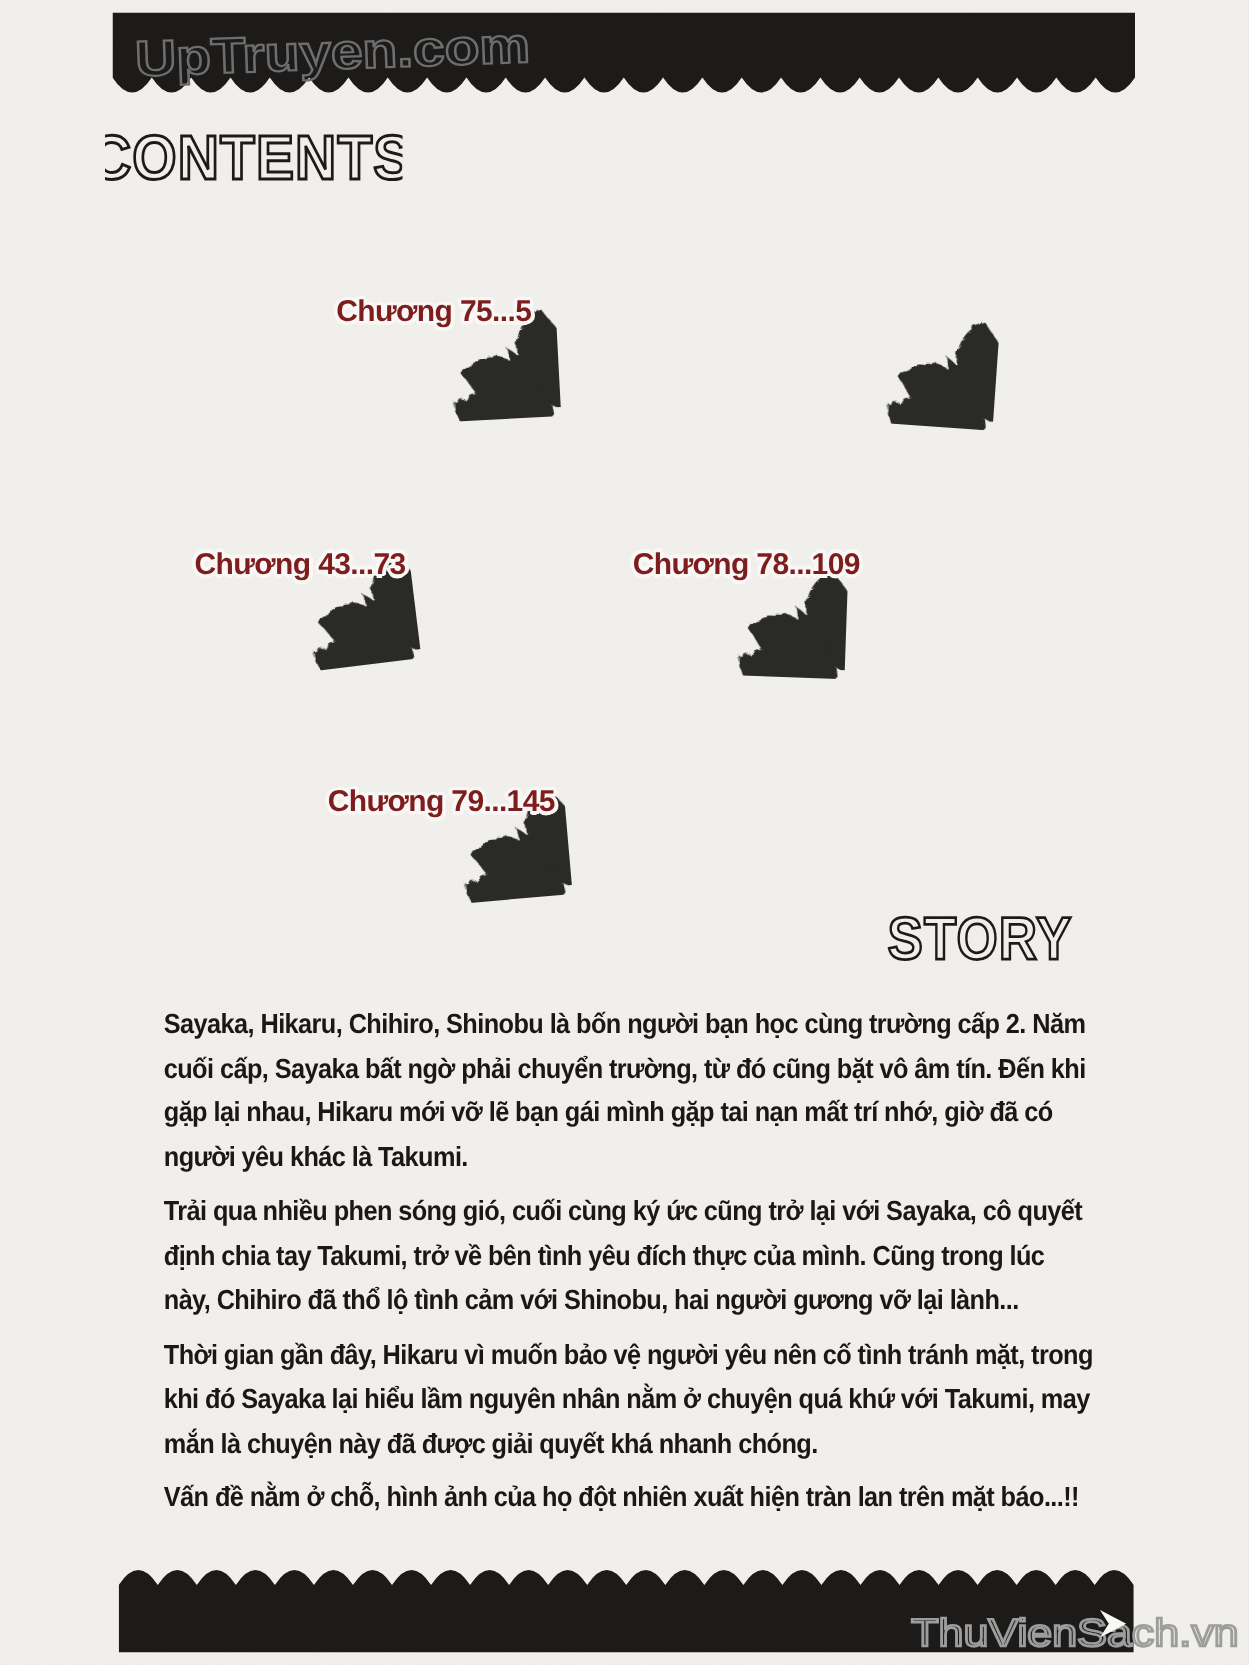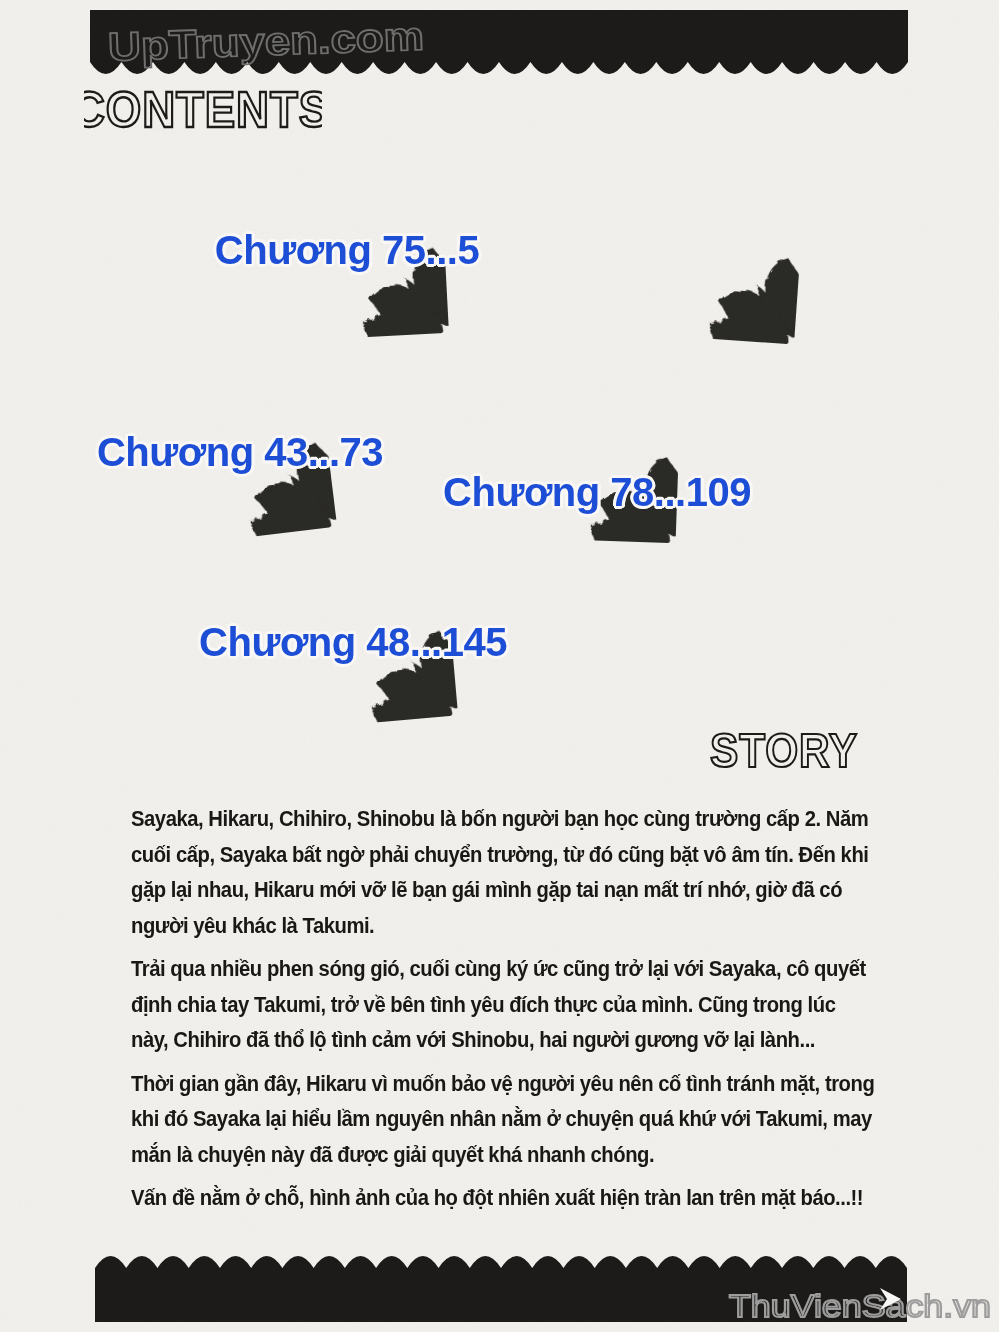--- a/index.html
+++ b/index.html
@@ -7,41 +7,41 @@
   .page{
     position:relative;width:999px;height:1332px;margin:0 auto;
     background:#f3f1ed;overflow:hidden;
     font-family:"Liberation Sans","DejaVu Sans",sans-serif;
   }
   svg{display:block;}
   
   .top-bar{position:absolute;left:90px;top:10px;width:818px;height:66px;}
   .uptruyen{position:absolute;left:102px;top:12px;width:340px;height:58px;}
   
-  .contents-clip{position:absolute;left:84px;top:84px;width:238px;height:56px;overflow:hidden;}
+  .contents-clip{position:absolute;left:84px;top:100px;width:238px;height:56px;overflow:hidden;}
   
   .flower{position:absolute;width:195px;height:195px;}
   .f1{left:249px;top:143px;transform:rotate(-3deg);}
   .f2{left:606px;top:143px;transform:rotate(4deg);}
   .f3{left:131px;top:344px;transform:rotate(-7deg);}
   .f4{left:484px;top:345px;transform:rotate(2deg);}
   .f5{left:255px;top:529px;transform:rotate(-5deg);}
   
   .chapter-label{
     position:absolute;transform:translate(-50%,-50%);white-space:nowrap;
-    font-size:40px;font-weight:700;letter-spacing:-.5px;color:#1d4ed8;
+    font-size:24px;font-weight:700;letter-spacing:-.5px;color:#7f1d1d;
     text-shadow:
       -3px 0 #fbfaf8, 3px 0 #fbfaf8, 0 -3px #fbfaf8, 0 3px #fbfaf8,
       -2px -2px #fbfaf8, 2px -2px #fbfaf8, -2px 2px #fbfaf8, 2px 2px #fbfaf8,
       -3px -1px #fbfaf8, 3px 1px #fbfaf8, -1px 3px #fbfaf8, 1px -3px #fbfaf8;
   }
   .c1{left:347px;top:250px;}
   .c2{left:707px;top:254px;}
   .c3{left:240px;top:452px;}
-  .c4{left:597px;top:452px;margin-top:40px;}
+  .c4{left:597px;top:452px;}
   .c5{left:353px;top:642px;}
   
   .story-head{position:absolute;left:708px;top:726px;width:164px;height:54px;}
   
   .story{
     position:absolute;left:131px;top:801px;width:880px;
     transform:scaleX(.92);transform-origin:left top;
     font-size:22px;font-weight:700;letter-spacing:-.5px;line-height:35.5px;color:#1a1816;
   }
   .story .para{margin:0 0 8px 0;}
@@ -121,21 +121,21 @@
   <svg class="flower f4" viewBox="-100 -100 200 200">
       <use href="#sakura"></use>
     </svg>
   <svg class="flower f5" viewBox="-100 -100 200 200">
       <use href="#sakura"></use>
     </svg>
 
   <div class="chapter-label c1">Chương 75...5</div>
   <div class="chapter-label c3">Chương 43...73</div>
   <div class="chapter-label c4">Chương 78...109</div>
-  <div class="chapter-label c5">Chương 48...145</div>
+  <div class="chapter-label c5">Chương 79...145</div>
 
   <svg class="story-head" viewBox="0 0 164 54">
     <text x="2" y="41" font-family="Liberation Sans, DejaVu Sans, sans-serif" font-weight="700" font-size="48" letter-spacing="1" textLength="148" lengthAdjust="spacingAndGlyphs" fill="#f3f1ed" stroke="#1c1b19" stroke-width="2.2">STORY</text>
   </svg>
 
   <div class="story">
     <div class="para">
       <div class="line">Sayaka, Hikaru, Chihiro, Shinobu là bốn người bạn học cùng trường cấp 2. Năm</div>
       <div class="line">cuối cấp, Sayaka bất ngờ phải chuyển trường, từ đó cũng bặt vô âm tín. Đến khi</div>
       <div class="line">gặp lại nhau, Hikaru mới vỡ lẽ bạn gái mình gặp tai nạn mất trí nhớ, giờ đã có</div>

